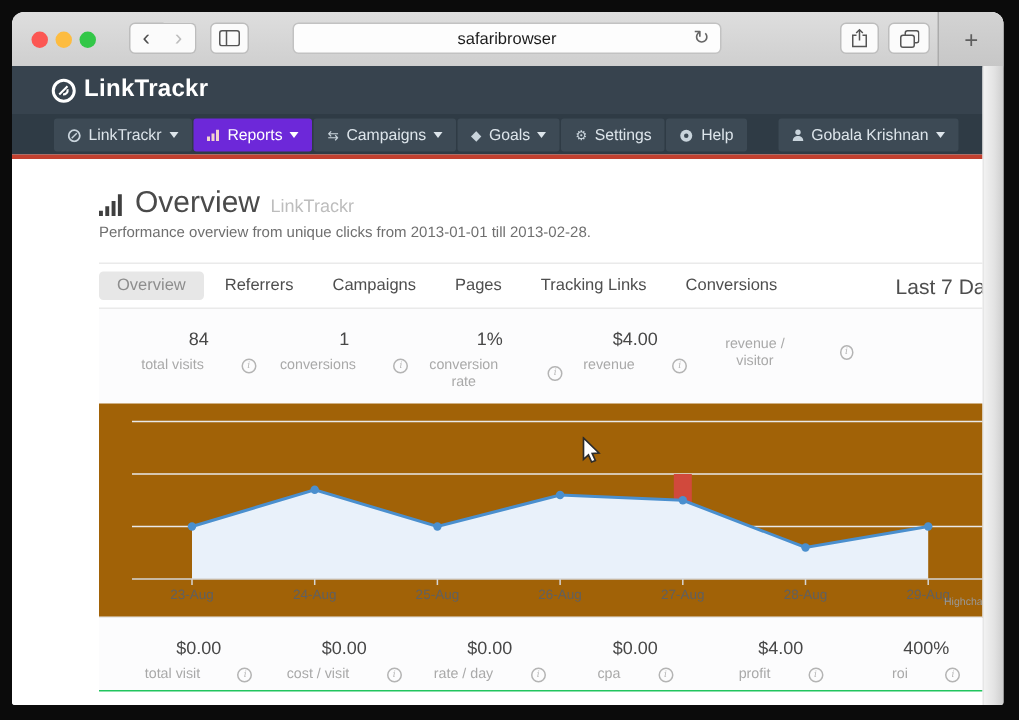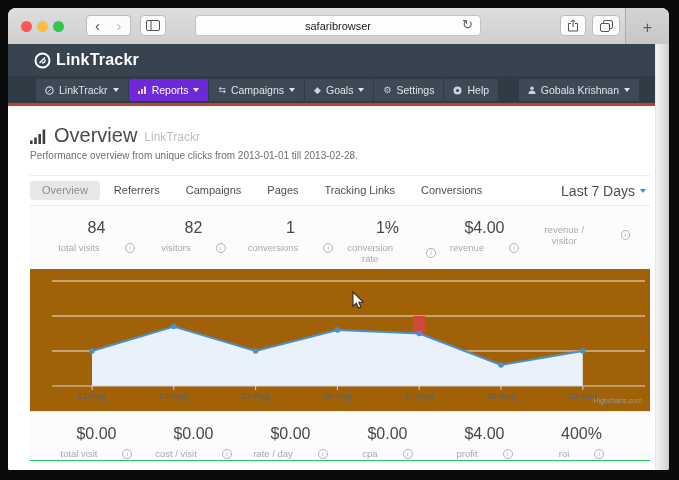--- a/index.html
+++ b/index.html
@@ -55,21 +55,21 @@
     background:#3d4a55;border-radius:2px;font-size:10.5px;color:#dde5eb;white-space:nowrap;
   }
   .mitem .micon{margin-right:5px;display:inline-flex;align-items:center;font-size:9px;color:#c9d4dc;}
   .mitem.active{background:#6d28d9;color:#fff;}
   .mitem.active .micon{color:#f3d3cd;}
   .mspacer{flex:1;}
   .muser{margin-right:16px;}
   .caret{width:0;height:0;border-left:3px solid transparent;border-right:3px solid transparent;
     border-top:4px solid currentColor;display:inline-block;margin-left:5px;}
   .redline{height:3px;background:#c2402f;flex:0 0 auto;}
-  .content{flex:1;background:#fff;position:relative;overflow:hidden;}
+  .content{flex:1;background:#fff;position:relative;overflow:hidden;padding-left:36px;}
   .container{position:relative;margin-left:22px;width:620px;}
   
   .title-block{height:70px;border-bottom:1px solid #eaeaea;box-sizing:border-box;padding-top:18px;}
   .title-row{display:flex;align-items:flex-end;}
   .title-row svg{margin-right:7px;margin-bottom:2px;}
   .page-title{font-size:20px;color:#4a4a4a;font-weight:500;line-height:22px;}
   .title-suffix{font-size:12px;color:#bdbdbd;margin-left:7px;margin-bottom:2px;}
   .subtitle{font-size:10px;color:#6f6f6f;margin-top:4px;}
   
   .tabs-row{height:30px;border-bottom:1px solid #eaeaea;box-sizing:border-box;
@@ -77,21 +77,21 @@
   .tab{padding:0 12px;height:19px;line-height:19px;border-radius:3px;margin-right:2px;white-space:nowrap;}
   .tab.active{background:#e7e7e7;color:#8d8d8d;}
   .last7{margin-left:auto;margin-right:4px;font-size:14px;color:#4e4e4e;display:flex;align-items:center;}
   .last7 .caret-wrap{color:#3f8fd1;display:inline-flex;}
   
   .stats{display:grid;grid-template-columns:repeat(6,1fr);padding:13px 20px 0 18px;
     box-sizing:border-box;background:#fcfcfd;}
   .stats-top{height:63px;}
   .stats-bottom{height:49px;border-bottom:1px solid #22c55e;}
   .stat{text-align:center;}
-  .stat-value{font-size:16px;color:#474747;}
+  .stat-value{font-size:12px;color:#474747;}
   .stat-label{font-size:9.5px;color:#a9a9a9;margin-top:5px;display:flex;align-items:center;justify-content:center;gap:22px;}
   .info{width:8px;height:8px;border-radius:50%;border:1px solid #b4b4b4;color:#b4b4b4;
     font-size:6px;line-height:8px;text-align:center;display:inline-block;margin-left:3px;
     font-family:"DejaVu Serif",serif;font-style:italic;}
   
   .chart-wrap{height:143px;border-bottom:1px solid #eaeaea;box-sizing:border-box;position:relative;background:#a16207;}
   .chart-wrap svg.chart{display:block;}
   .chart text{font-family:"Liberation Sans","DejaVu Sans",sans-serif;}
   .cursor{position:absolute;left:322px;top:22px;}
 </style>
@@ -243,27 +243,20 @@
                 <span class="caret"></span>
               </span>
           </span>
         </div>
 
         <div class="stats stats-top">
           <div class="stat">
             <div class="stat-value">84</div>
             <div class="stat-label">
                 <span>total visits</span>
-                <span class="info">i</span>
-              </div>
-          </div>
-          <div class="stat">
-            <div class="stat-value">82</div>
-            <div class="stat-label">
-                <span>visitors</span>
                 <span class="info">i</span>
               </div>
           </div>
           <div class="stat">
             <div class="stat-value">1</div>
             <div class="stat-label">
                 <span>conversions</span>
                 <span class="info">i</span>
               </div>
           </div>

